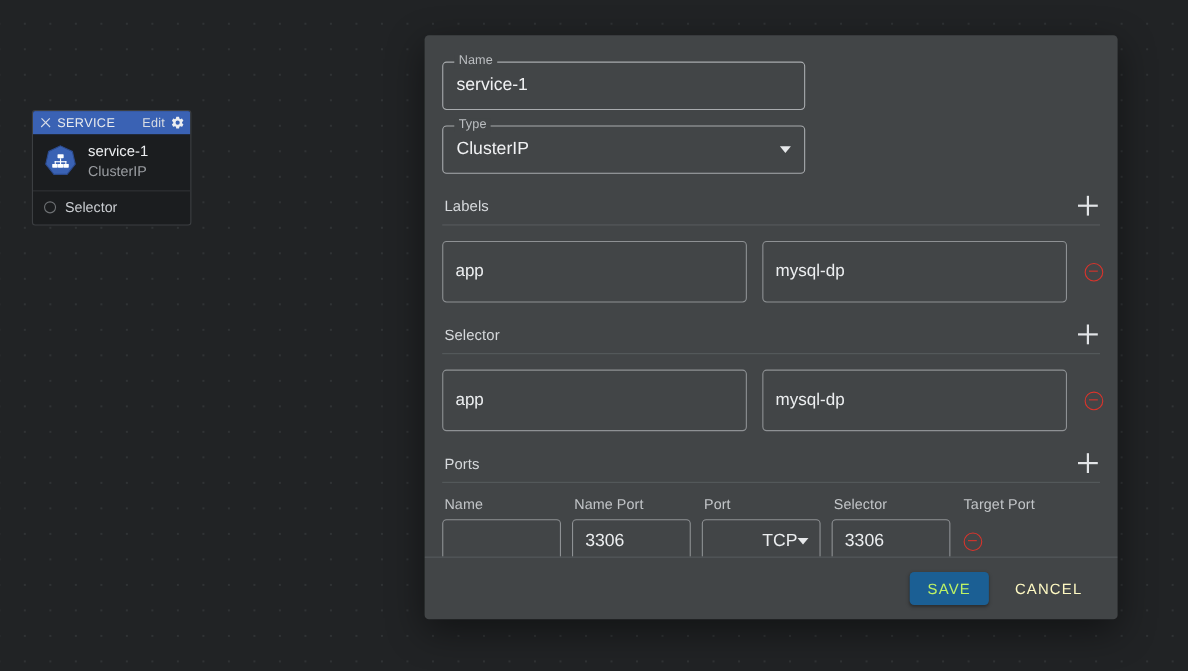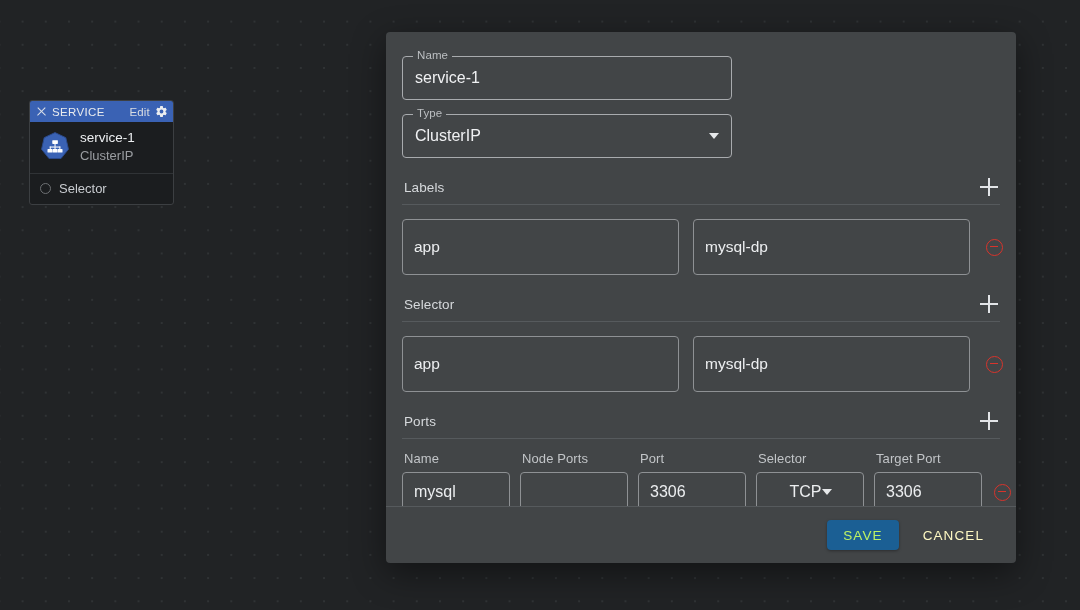--- a/index.html
+++ b/index.html
@@ -271,21 +271,21 @@
   }
   .pcol { flex: 0 0 auto; }
   .c-name   { width: 108px; }
   .c-nport  { width: 108px; }
   .c-port   { width: 108px; }
   .c-proto  { width: 108px; }
   .c-tport  { width: 108px; }
 
   .ports-row .kv-input { width: 100%; height: 40px; font-size: 16px; }
   .ports-row .kv-input.select {
-    justify-content: center;
+    justify-content: flex-end;
     padding-right: 10px;
   }
   .ports-row .kv-input.empty { color: transparent; }
 
   
   .dialog-footer {
     flex: 0 0 auto;
     height: 57px;
     border-top: 1px solid #565a5d;
     display: flex;
@@ -400,30 +400,27 @@
     </div>
 
     <div class="section">
       <div class="section-head">
         <span class="section-title">Ports</span>
         <span class="plus-btn"></span>
       </div>
 
       <div class="ports-head">
         <span class="pcol c-name col-label">Name</span>
-        <span class="pcol c-nport col-label">Node Ports</span>
+        <span class="pcol c-nport col-label">Name Port</span>
         <span class="pcol c-port col-label">Port</span>
         <span class="pcol c-proto col-label">Selector</span>
         <span class="pcol c-tport col-label">Target Port</span>
       </div>
 
       <div class="ports-row">
-        <span class="pcol c-name">
-          <span class="kv-input">mysql</span>
-        </span>
         <span class="pcol c-nport">
           <span class="kv-input empty"></span>
         </span>
         <span class="pcol c-port">
           <span class="kv-input">3306</span>
         </span>
         <span class="pcol c-proto">
           <span class="kv-input select">
             <span>TCP</span>
             <span class="caret"></span>

